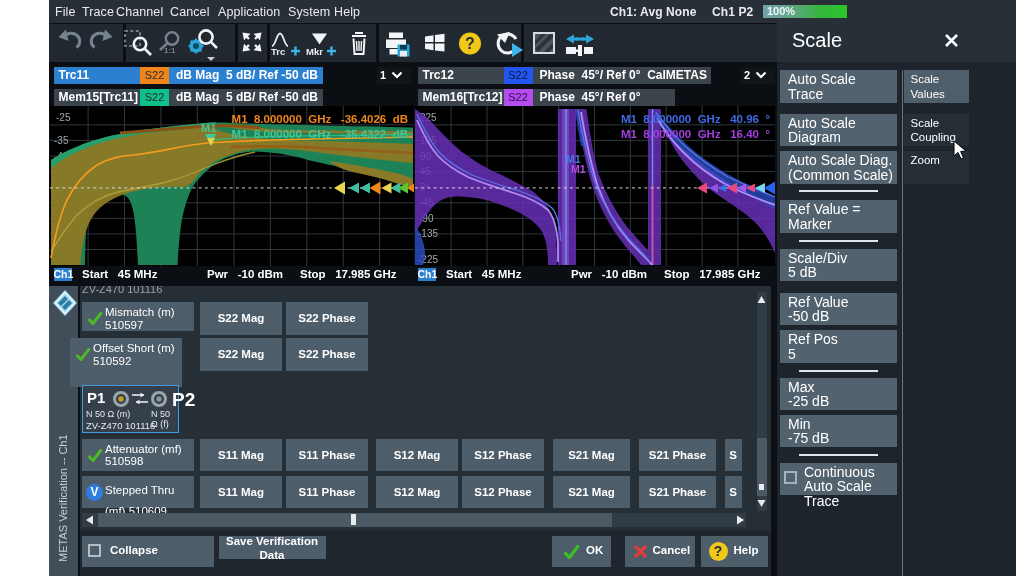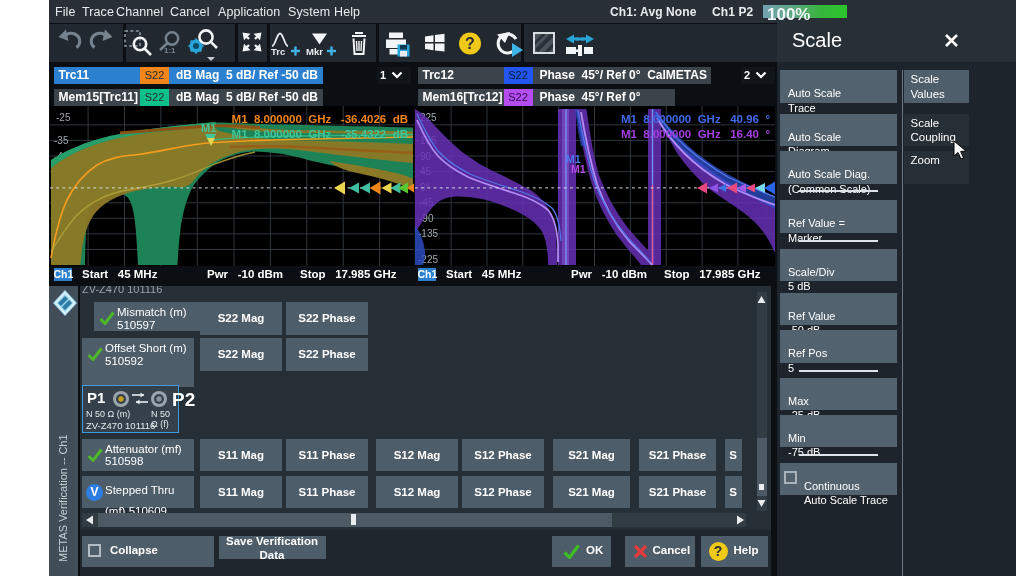--- a/index.html
+++ b/index.html
@@ -9,38 +9,38 @@
 .mi{position:absolute;top:4.5px;color:#e9ecee;font-size:12.5px;font-weight:400;letter-spacing:0.1px;}
 .toolbar{position:absolute;left:49px;top:24px;width:551px;height:38px;background:#22282f;}
 .tbsep{position:absolute;top:24px;width:3px;height:38px;background:#0b0f13;}
 .hdr{position:absolute;height:17px;font-size:12px;font-weight:700;color:#fff;line-height:17px;white-space:nowrap;}
 .chip{position:absolute;height:17px;font-size:11px;font-weight:400;line-height:17px;text-align:center;}
 .dd{position:absolute;height:17px;background:#10151a;color:#fff;font-size:11px;font-weight:700;line-height:17px;}
 .axis{position:absolute;top:267px;height:16px;color:#fff;font-size:11.5px;font-weight:700;line-height:15px;white-space:nowrap;}
 .chp1{position:absolute;top:267.5px;width:18px;height:13.5px;background:#2b80d0;color:#fff;font-size:10.5px;font-weight:700;text-align:center;line-height:13.5px;}
 .cell{position:absolute;background:#4e5d6a;color:#fff;font-size:11.5px;font-weight:700;display:flex;align-items:center;justify-content:center;}
 .lcell{position:absolute;background:#4e5d6a;color:#fff;font-size:11.5px;}
-.sk{position:absolute;left:780px;width:117px;height:32.5px;background:#52626f;color:#fff;font-size:11px;line-height:14.5px;padding:16px 0 0 8px;box-sizing:border-box;}
+.sk{position:absolute;left:780px;width:117px;height:32.5px;background:#52626f;color:#fff;font-size:14px;line-height:14.5px;padding:2px 0 0 8px;box-sizing:border-box;}
 .sksep{position:absolute;left:799px;width:79px;height:2px;background:#dde3e8;}
 .tab{position:absolute;left:903.5px;width:65px;height:32.5px;color:#fff;font-size:11.5px;line-height:14.5px;padding:2px 0 0 7px;box-sizing:border-box;}
 </style></head>
 <body>
 <div class="ui"></div>
 <div class="menubar"></div>
 <span class="mi" style="left:55px;">File</span>
 <span class="mi" style="left:82px;">Trace</span>
 <span class="mi" style="left:116px;">Channel</span>
 <span class="mi" style="left:170px;">Cancel</span>
 <span class="mi" style="left:218px;">Application</span>
 <span class="mi" style="left:288px;">System</span>
 <span class="mi" style="left:334px;">Help</span>
 <span class="mi" style="left:610px;font-weight:700;font-size:12px;">Ch1: Avg None</span>
 <span class="mi" style="left:712px;font-weight:700;font-size:12px;">Ch1 P2</span>
 <div class="ab" style="left:763px;top:4.5px;width:84px;height:13px;background:linear-gradient(90deg,#73a2b0,#5aa77a 40%,#35b73a 70%,#2cc52c);">
-<span style="position:absolute;left:4px;top:0.5px;color:#f0f5f8;font-size:17px;font-weight:700;">100%</span>
+<span style="position:absolute;left:4px;top:0.5px;color:#f0f5f8;font-size:11px;font-weight:700;">100%</span>
   </div>
 <div class="toolbar"></div>
 <div class="tbsep" style="left:122.5px;"></div>
 <div class="tbsep" style="left:235px;"></div>
 <div class="tbsep" style="left:267px;"></div>
 <div class="tbsep" style="left:376px;"></div>
 <div class="tbsep" style="left:521px;"></div>
 <div class="ab" style="left:600px;top:24px;width:177px;height:38px;background:#22282f;"></div>
 <svg class="ab" style="left:49px;top:24px;" width="560" height="38" viewBox="49 24 560 38">
 <g fill="none" stroke="#76838f" stroke-width="3">
@@ -272,29 +272,29 @@
 <polygon points="12,0 24,13 12,26 0,13" fill="#9fd8ee"></polygon>
 <path d="M5 13 L12 6 L15 9 L8 16 Z M9 17 L16 10 L19 13 L12 20 Z" fill="#2f7ba6"></path>
 <path d="M12 2.5 L21.5 13 L12 23.5 L2.5 13 Z" fill="none" stroke="#e8f6fc" stroke-width="1.4"></path>
 </svg>
 <div class="ab" style="left:51px;top:347px;width:24px;height:215px;color:#c6cdd3;font-size:11px;writing-mode:vertical-rl;transform:rotate(180deg);text-align:left;line-height:24px;">METAS Verification -- Ch1</div>
 <div class="ab" style="left:79.5px;top:286px;width:691px;height:243.5px;background:#262e36;"></div>
 <div class="ab" style="left:79.5px;top:529.5px;width:691px;height:46.5px;background:#20262d;"></div>
 <div class="ab" style="left:82px;top:286px;width:120px;height:10px;overflow:hidden;">
     <span style="position:absolute;left:0;top:-3px;color:#99a2aa;font-size:11px;">ZV-Z470 101116</span>
   </div>
-<div class="lcell" style="left:94px;top:302px;width:112px;height:29px;">
+<div class="lcell" style="left:82px;top:302px;width:112px;height:29px;">
 <svg class="ab" style="left:5px;top:9px;" width="16" height="14" viewBox="0 0 16 14">
       <path d="M1.5 8 L6 12.5 L14.5 1.5" stroke="#4db829" stroke-width="3" fill="none"></path>
     </svg>
 <div class="ab" style="left:23px;top:4px;line-height:12.5px;">Mismatch (m)<br>510597</div>
   </div>
 <div class="cell" style="left:200px;top:302px;width:82px;height:32.5px;">S22 Mag</div>
 <div class="cell" style="left:286px;top:302px;width:82px;height:32.5px;">S22 Phase</div>
-<div class="lcell" style="left:82px;top:338px;width:112px;height:49px;">
+<div class="lcell" style="left:70px;top:338px;width:112px;height:49px;">
 <svg class="ab" style="left:5px;top:9px;" width="16" height="14" viewBox="0 0 16 14">
       <path d="M1.5 8 L6 12.5 L14.5 1.5" stroke="#4db829" stroke-width="3" fill="none"></path>
     </svg>
 <div class="ab" style="left:23px;top:4px;line-height:12.5px;">Offset Short (m)<br>510592</div>
   </div>
 <div class="cell" style="left:200px;top:338px;width:82px;height:32.5px;">S22 Mag</div>
 <div class="cell" style="left:286px;top:338px;width:82px;height:32.5px;">S22 Phase</div>
 <div class="ab" style="left:82px;top:384.5px;width:97px;height:48.5px;background:#35404a;border:1px solid #3f9ddf;box-sizing:border-box;">
 <span class="ab" style="left:4px;top:3px;color:#fff;font-size:15px;font-weight:700;">P1</span>
 <span class="ab" style="left:89px;top:3px;color:#fff;font-size:19px;font-weight:700;">P2</span>

